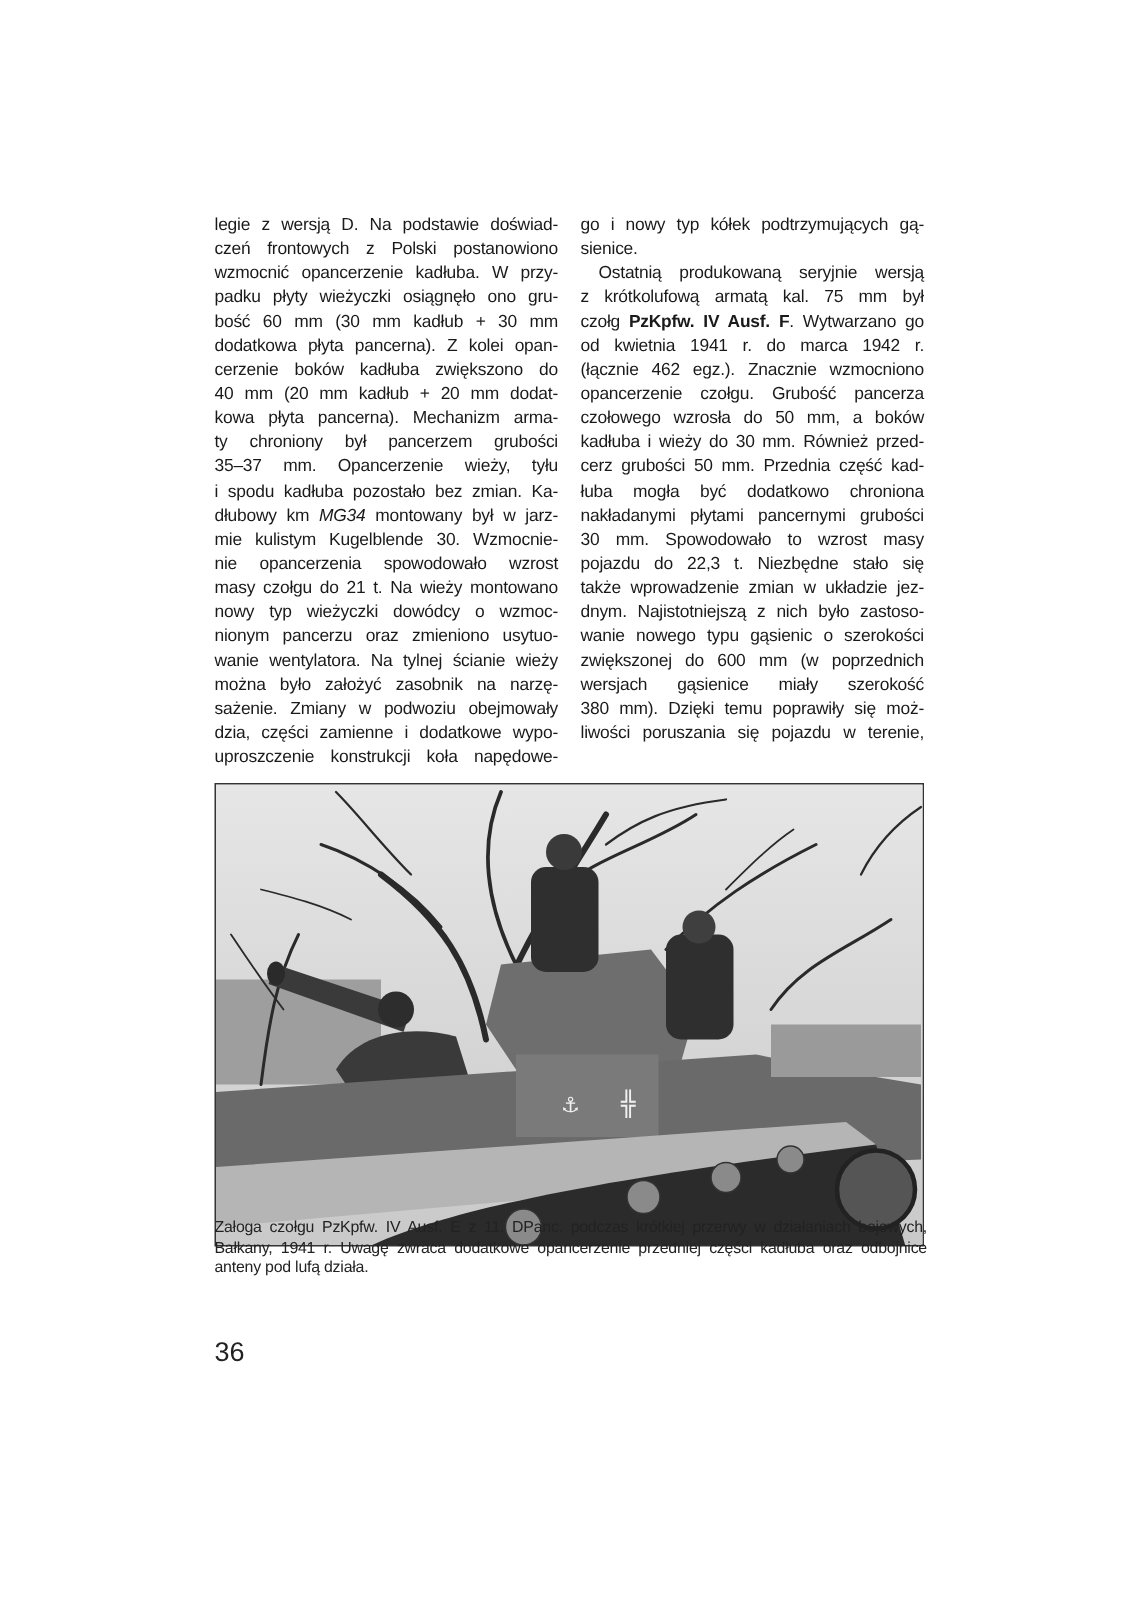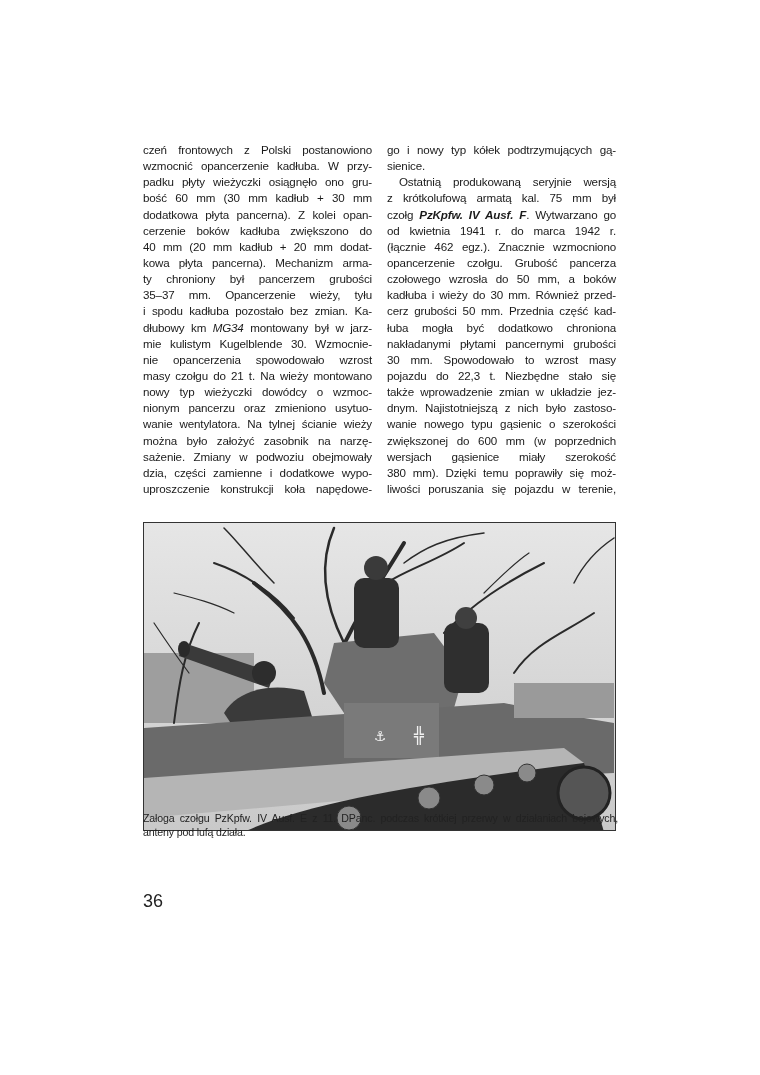--- a/index.html
+++ b/index.html
@@ -9,40 +9,41 @@
     }
     .col {
       position: absolute; top: 142px; width: 229px;
       font-size: 11.6px; line-height: 16.15px; letter-spacing: -0.15px;
     }
     .col.left { left: 143px; }
     .col.right { left: 387px; }
     .line { display: block; white-space: nowrap; text-align: justify; text-align-last: justify; height: 16.15px; overflow: visible; }
     .line.last { text-align-last: left; }
     .line.indent { padding-left: 12px; }
-    .b { font-weight: bold; font-style: italic; }
+    .b { font-weight: bold; }
     .i { font-style: italic; }
     .photo {
       position: absolute; left: 143px; top: 522px; width: 473px; height: 309px;
       border: 1px solid #333; box-sizing: border-box; overflow: hidden;
       background: linear-gradient(180deg, #d9d9d9 0%, #bdbdbd 38%, #8d8d8d 55%, #5a5a5a 75%, #9a9a9a 100%);
     }
     .caption {
       position: absolute; left: 143px; top: 812px; width: 475px;
       font-size: 10.6px; line-height: 13.5px; letter-spacing: -0.15px; color: #222;
     }
     .caption .line { height: 13.5px; }
     .page-number {
       position: absolute; left: 143px; top: 891px; font-size: 18px; color: #222;
     }
   </style>
 </head>
 <body>
 
 <div class="col left">
+  <span class="line">legie z wersją D. Na podstawie doświad-</span>
   <span class="line">czeń frontowych z Polski postanowiono</span>
   <span class="line">wzmocnić opancerzenie kadłuba. W przy-</span>
   <span class="line">padku płyty wieżyczki osiągnęło ono gru-</span>
   <span class="line">bość 60 mm (30 mm kadłub + 30 mm</span>
   <span class="line">dodatkowa płyta pancerna). Z kolei opan-</span>
   <span class="line">cerzenie boków kadłuba zwiększono do</span>
   <span class="line">40 mm (20 mm kadłub + 20 mm dodat-</span>
   <span class="line">kowa płyta pancerna). Mechanizm arma-</span>
   <span class="line">ty chroniony był pancerzem grubości</span>
   <span class="line">35–37 mm. Opancerzenie wieży, tyłu</span>
@@ -141,16 +142,17 @@
       <circle cx="383" cy="250" r="9"></circle>
     </g>
     <circle cx="440" cy="270" r="26" fill="#555" stroke="#222" stroke-width="3"></circle>
 
     <rect x="370" y="160" width="100" height="35" fill="#9a9a9a"></rect>
   </svg>
 </div>
 
 <div class="caption">
   <span class="line">Załoga czołgu PzKpfw. IV Ausf. E z 11. DPanc. podczas krótkiej przerwy w działaniach bojowych,</span>
+  <span class="line">Bałkany, 1941 r. Uwagę zwraca dodatkowe opancerzenie przedniej części kadłuba oraz odbojnice</span>
   <span class="line last">anteny pod lufą działa.</span>
 </div>
 
 <div class="page-number">36</div>
 
 </body></html>

